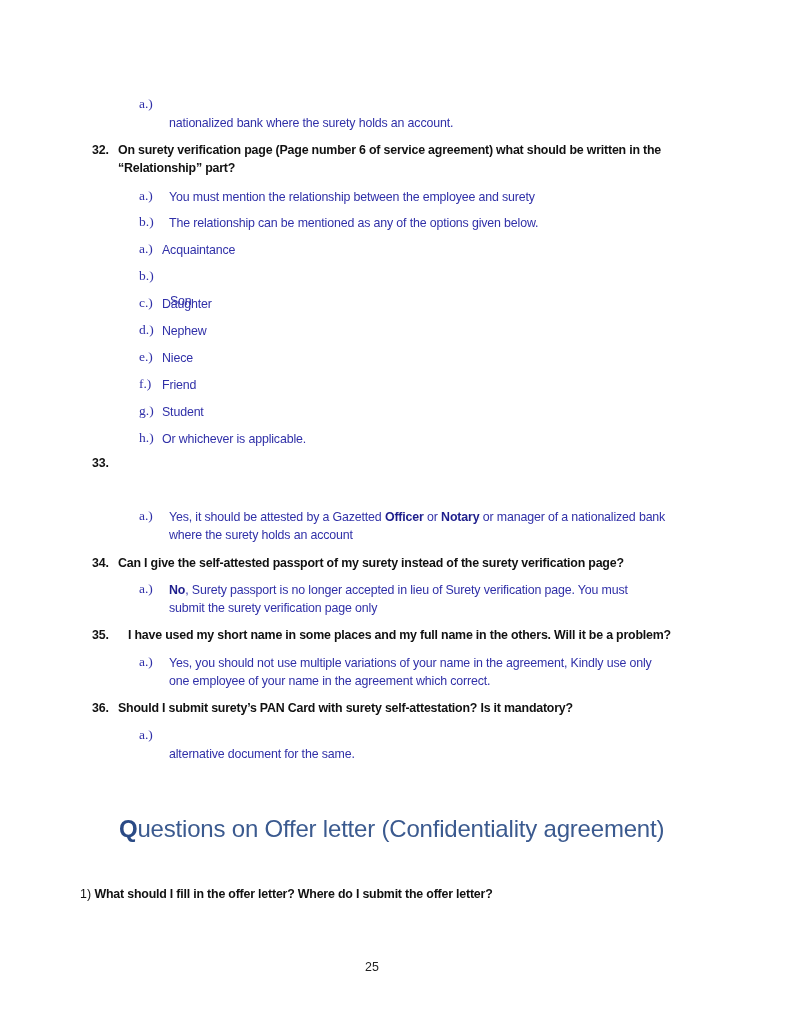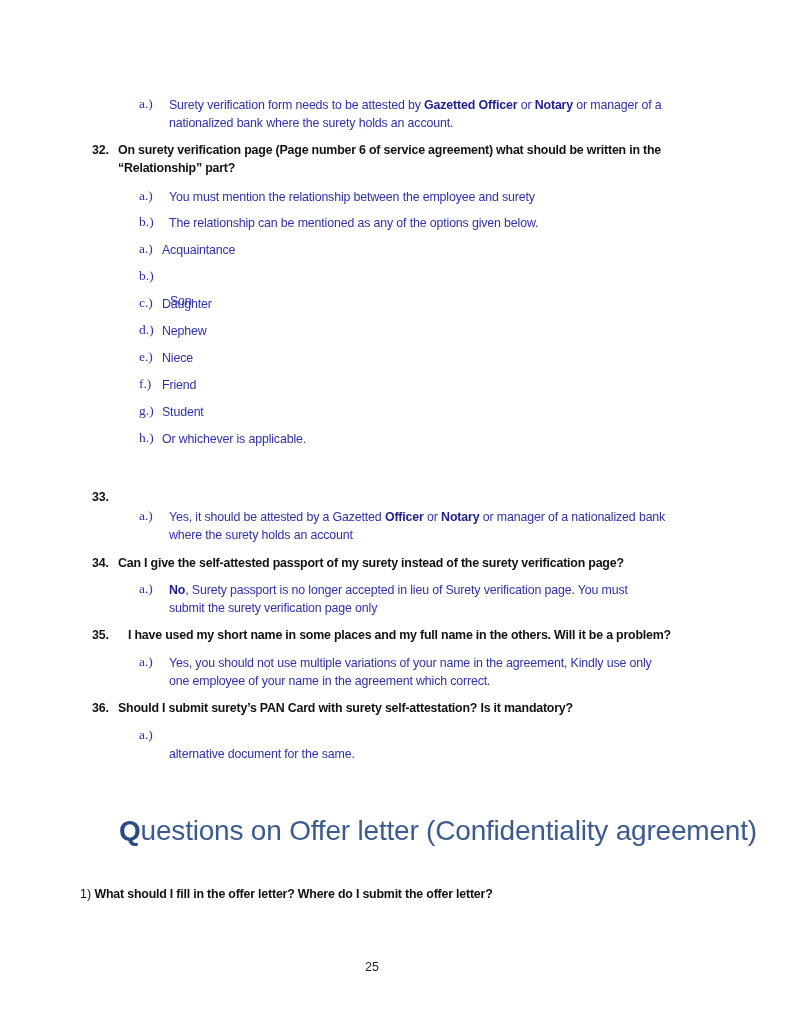--- a/index.html
+++ b/index.html
@@ -4,34 +4,31 @@
   <style>
     html, body { margin: 0; padding: 0; background: #ffffff; }
     body { width: 791px; height: 1024px; position: relative; overflow: hidden;
            font-family: "Liberation Sans", sans-serif; }
     .page { position: absolute; left: 0; top: 0; width: 791px; height: 1024px; }
     .abs { position: absolute; white-space: nowrap; }
     .blue { color: #3030a8; font-size: 12.4px; letter-spacing: -0.15px; }
     .blue b { color: #1e1e8c; font-weight: bold; }
     .q { color: #111111; font-size: 12.4px; font-weight: bold; letter-spacing: -0.2px; }
     .marker { font-family: "Liberation Serif", serif; color: #3030a8; font-size: 13.5px; }
-    .heading { color: #3b5a8f; font-size: 28px; letter-spacing: -0.2px; }
+    .heading { color: #3b5a8f; font-size: 24px; letter-spacing: -0.2px; }
     .heading .cap { color: #2a4a85; font-weight: bold; }
     .plain { color: #111111; font-size: 12.4px; }
     .pagenum { color: #222222; font-size: 12.4px; }
   </style>
 </head>
 <body>
 
 <div class="page">
 
   <span class="abs marker" style="left:139px; top:96px;">a.)</span>
-  <div class="abs blue" style="left:169px; top:98px;">
-    <span>Surety verification form needs to be attested by </span><b>Gazetted Officer</b><span> or </span><b>Notary</b><span> or manager of a</span>
-  </div>
   <div class="abs blue" style="left:169px; top:116px;">nationalized bank where the surety holds an account.</div>
 
   <span class="abs q" style="left:92px; top:143px;">32.</span>
   <div class="abs q" style="left:118px; top:143px;">On surety verification page (Page number 6 of service agreement) what should be written in the</div>
   <div class="abs q" style="left:118px; top:161px;">“Relationship” part?</div>
 
   <span class="abs marker" style="left:139px; top:188px;">a.)</span>
   <div class="abs blue" style="left:169px; top:190px;">You must mention the relationship between the employee and surety</div>
   <span class="abs marker" style="left:139px; top:214px;">b.)</span>
   <div class="abs blue" style="left:169px; top:216px;">The relationship can be mentioned as any of the options given below.</div>
@@ -46,21 +43,21 @@
   <div class="abs blue" style="left:162px; top:324px;">Nephew</div>
   <span class="abs marker" style="left:139px; top:349px;">e.)</span>
   <div class="abs blue" style="left:162px; top:351px;">Niece</div>
   <span class="abs marker" style="left:139px; top:376px;">f.)</span>
   <div class="abs blue" style="left:162px; top:378px;">Friend</div>
   <span class="abs marker" style="left:139px; top:403px;">g.)</span>
   <div class="abs blue" style="left:162px; top:405px;">Student</div>
   <span class="abs marker" style="left:139px; top:430px;">h.)</span>
   <div class="abs blue" style="left:162px; top:432px;">Or whichever is applicable.</div>
 
-  <span class="abs q" style="left:92px; top:490px;text-align:center;">33.</span>
+  <span class="abs q" style="left:92px; top:456px;text-align:center;">33.</span>
   <span class="abs marker" style="left:139px; top:508px;">a.)</span>
   <div class="abs blue" style="left:169px; top:510px;">
     <span>Yes, it should be attested by a Gazetted </span><b>Officer</b><span> or </span><b>Notary</b><span> or manager of a nationalized bank</span>
   </div>
   <div class="abs blue" style="left:169px; top:528px;">where the surety holds an account</div>
 
   <span class="abs q" style="left:92px; top:556px;">34.</span>
   <div class="abs q" style="left:118px; top:556px;">Can I give the self-attested passport of my surety instead of the surety verification page?</div>
   <span class="abs marker" style="left:139px; top:581px;">a.)</span>
   <div class="abs blue" style="left:169px; top:583px;">

